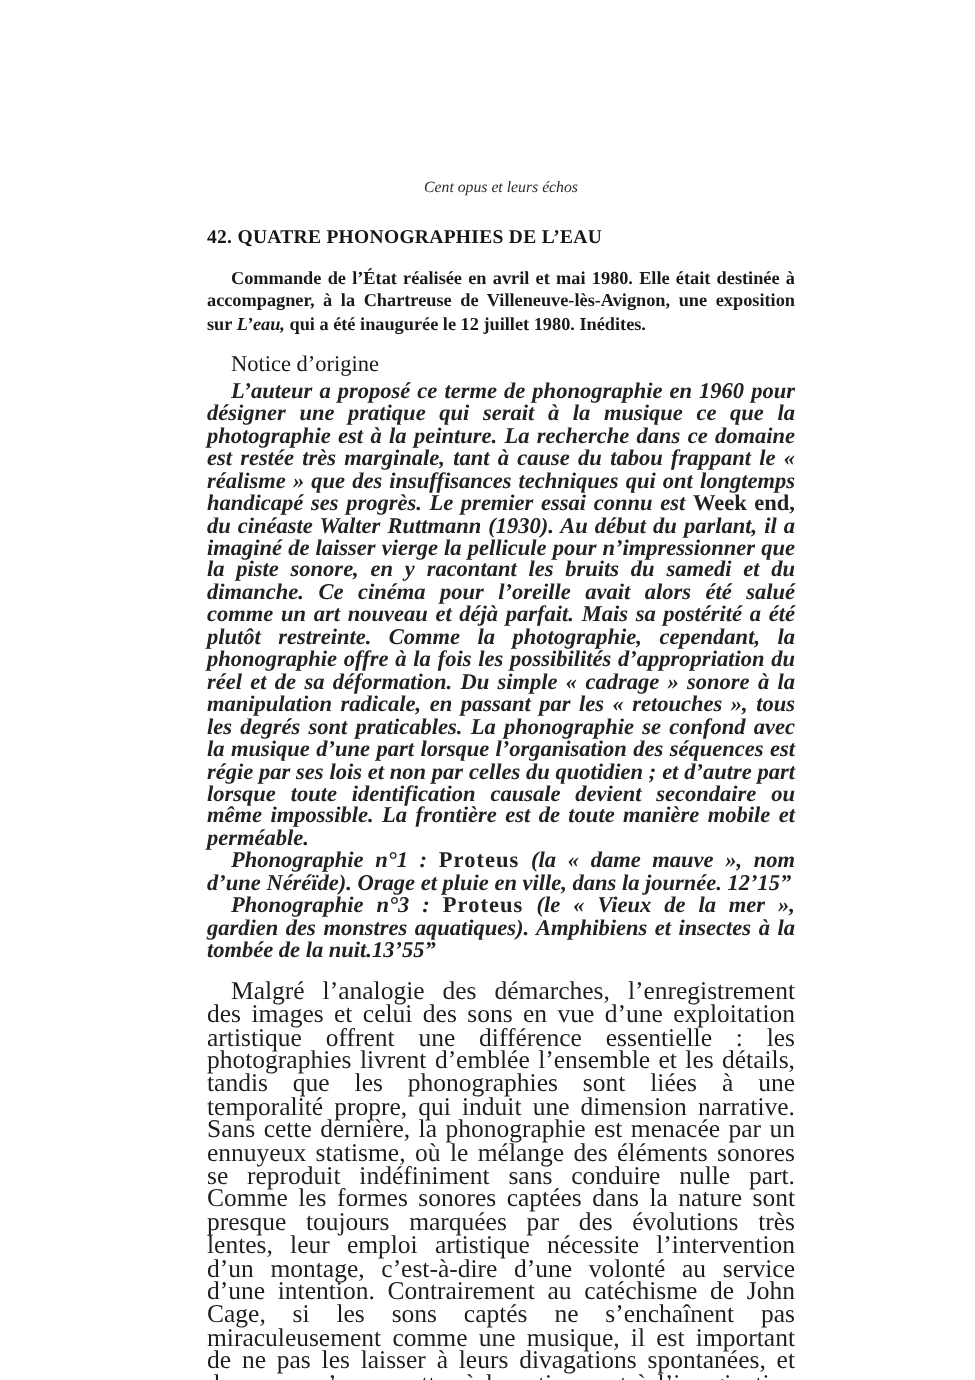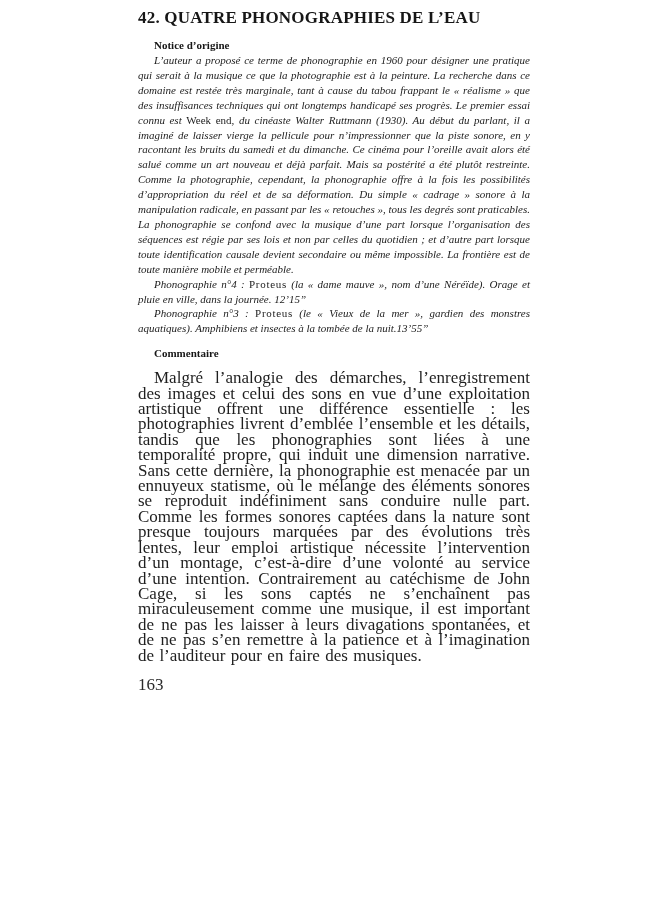--- a/index.html
+++ b/index.html
@@ -19,49 +19,50 @@
     width: 392px;
   }
   .runhead {
     margin-top: 120px;
     text-align: center;
     font-style: italic;
     font-size: 10.5px;
     color: #2e2e2e;
   }
   .title {
-    margin: 8px 0 0 0;
-    font-size: 17px;
+    margin: 19px 0 0 0;
+    font-size: 13px;
     font-weight: bold;
     letter-spacing: 0.2px;
     color: #161616;
   }
   .intro {
     margin: 12px 0 0 0;
     font-weight: bold;
     font-size: 12.2px;
     line-height: 15.4px;
     text-align: justify;
     text-indent: 16px;
     color: #1a1a1a;
   }
   .subhead {
     margin: 11px 0 0 16px;
-    font-size: 11px;
-    font-weight: bold;
+    font-size: 15px;
+    font-weight: normal;
     color: #161616;
   }
   .notice-par, .entry {
     margin: 2px 0 0 0;
     font-style: italic;
-    font-size: 11px;
+    font-size: 15px;
     line-height: 14.9px;
     text-align: justify;
     text-indent: 16px;
     color: #222222;
+    font-weight: bold;
   }
   .entry { margin: 0; }
   .s-i  { font-style: italic; }
   .s-r  { font-style: normal; }
   .s-n  { font-style: normal; letter-spacing: 0.7px; }
   .s-b  { }
   .s-bi { font-style: italic; }
   .comment {
     margin: 11px 0 0 0;
     font-size: 17px;
@@ -77,34 +78,35 @@
     font-size: 17px;
     color: #2a2a2a;
   }
 </style>
 </head>
 <body>
 
 <div class="page">
   <div class="content">
 
+    <div class="runhead">Cent opus et leurs échos</div>
 
     <h1 class="title">42. QUATRE PHONOGRAPHIES DE L’EAU</h1>
 
+    <p class="intro"><span class="s-b">Commande de l’État réalisée en avril et mai 1980. Elle était destinée à accompagner, à la Chartreuse de Villeneuve-lès-Avignon, une exposition sur </span><span class="s-bi">L’eau,</span><span class="s-b"> qui a été inaugurée le 12 juillet 1980. Inédites.</span></p>
 
     <h2 class="subhead">Notice d’origine</h2>
 
     <p class="notice-par"><span class="s-i">L’auteur a proposé ce terme de phonographie en 1960 pour désigner une pratique qui serait à la musique ce que la photographie est à la peinture. La recherche dans ce domaine est restée très marginale, tant à cause du tabou frappant le « réalisme » que des insuffisances techniques qui ont longtemps handicapé ses progrès. Le premier essai connu est </span><span class="s-r">Week end,</span><span class="s-i"> du cinéaste Walter Ruttmann (1930). Au début du parlant, il a imaginé de laisser vierge la pellicule pour n’impressionner que la piste sonore, en y racontant les bruits du samedi et du dimanche. Ce cinéma pour l’oreille avait alors été salué comme un art nouveau et déjà parfait. Mais sa postérité a été plutôt restreinte. Comme la photographie, cependant, la phonographie offre à la fois les possibilités d’appropriation du réel et de sa déformation. Du simple « cadrage » sonore à la manipulation radicale, en passant par les « retouches », tous les degrés sont praticables. La phonographie se confond avec la musique d’une part lorsque l’organisation des séquences est régie par ses lois et non par celles du quotidien ; et d’autre part lorsque toute identification causale devient secondaire ou même impossible. La frontière est de toute manière mobile et perméable.</span></p>
 
 
-    <p class="entry"><span class="s-i">Phonographie n°4 : </span><span class="s-n">Proteus</span><span class="s-i"> (la « dame mauve », nom d’une Néréïde). Orage et pluie en ville, dans la journée. 12’15”</span></p>
+    <p class="entry"><span class="s-i">Phonographie n°1 : </span><span class="s-n">Proteus</span><span class="s-i"> (la « dame mauve », nom d’une Néréïde). Orage et pluie en ville, dans la journée. 12’15”</span></p>
 
     <p class="entry"><span class="s-i">Phonographie n°3 : </span><span class="s-n">Proteus</span><span class="s-i"> (le « Vieux de la mer », gardien des monstres aquatiques). Amphibiens et insectes à la tombée de la nuit.13’55”</span></p>
 
 
-    <h2 class="subhead">Commentaire</h2>
 
     <p class="comment">Malgré l’analogie des démarches, l’enregistrement des images et celui des sons en vue d’une exploitation artistique offrent une différence essentielle : les photographies livrent d’emblée l’ensemble et les détails, tandis que les phonographies sont liées à une temporalité propre, qui induit une dimension narrative. Sans cette dernière, la phonographie est menacée par un ennuyeux statisme, où le mélange des éléments sonores se reproduit indéfiniment sans conduire nulle part. Comme les formes sonores captées dans la nature sont presque toujours marquées par des évolutions très lentes, leur emploi artistique nécessite l’intervention d’un montage, c’est-à-dire d’une volonté au service d’une intention. Contrairement au catéchisme de John Cage, si les sons captés ne s’enchaînent pas miraculeusement comme une musique, il est important de ne pas les laisser à leurs divagations spontanées, et de ne pas s’en remettre à la patience et à l’imagination de l’auditeur pour en faire des musiques.</p>
 
     <div class="pagenum">163</div>
 
   </div>
 </div>
 
 </body></html>

